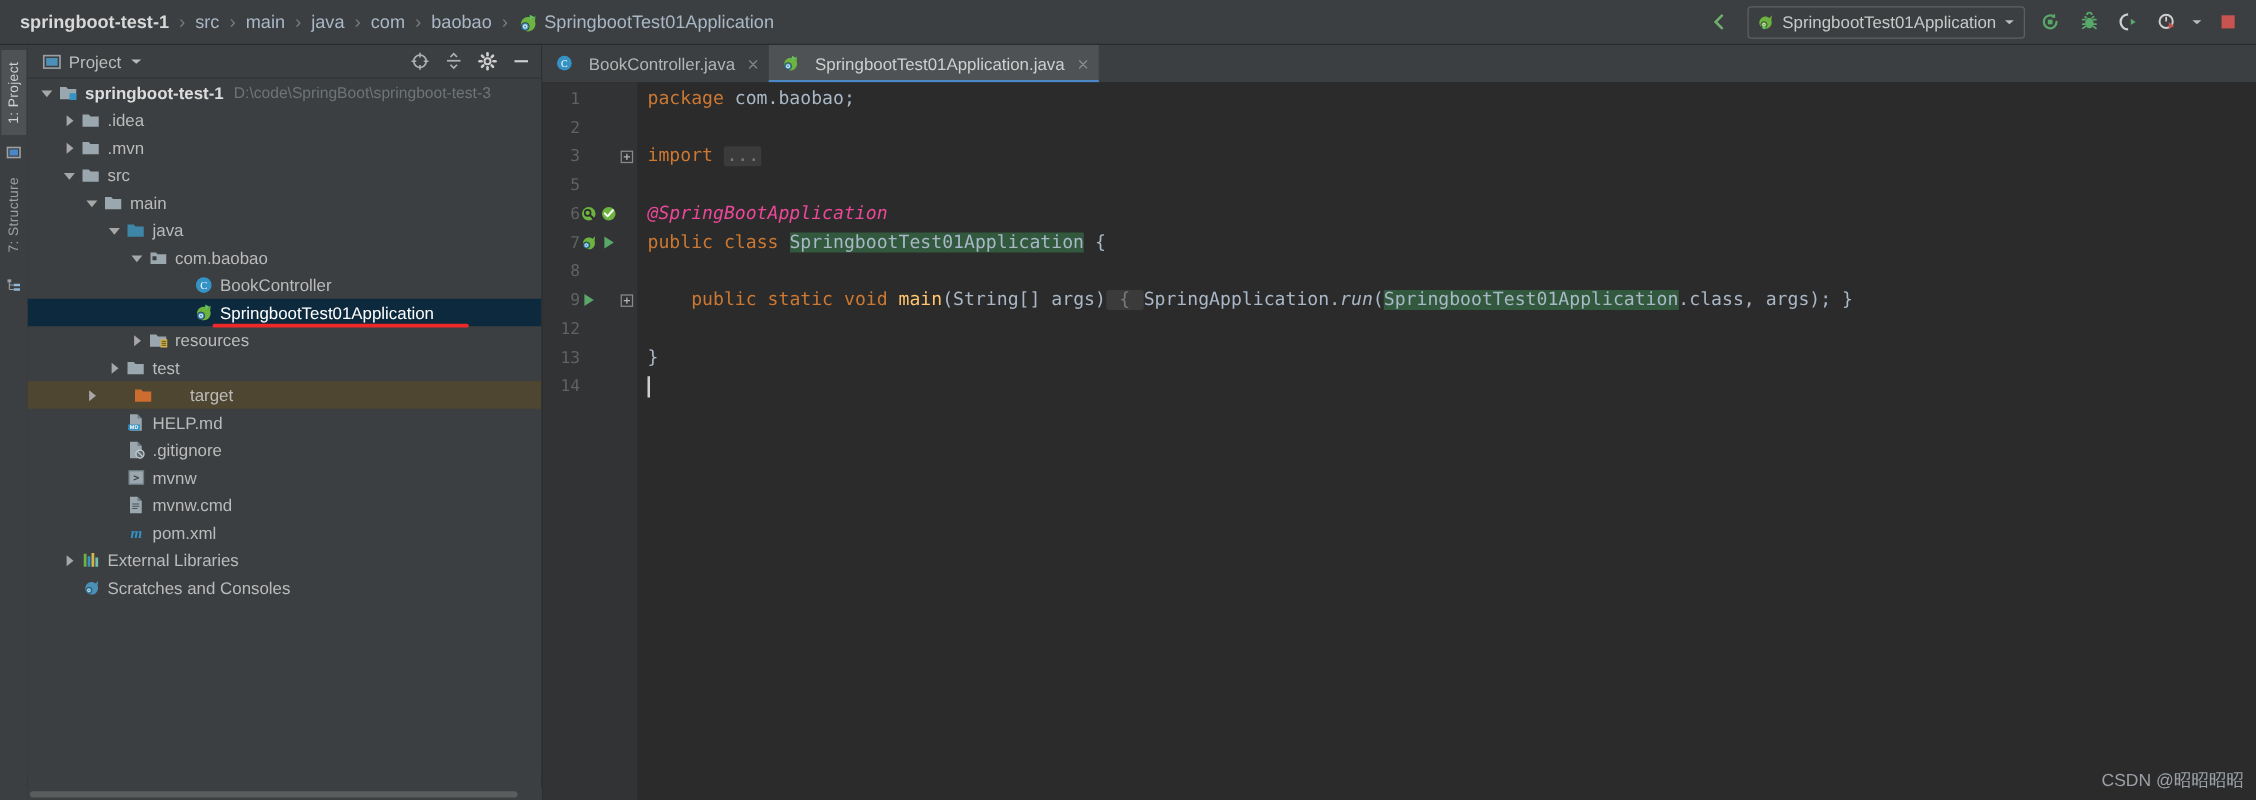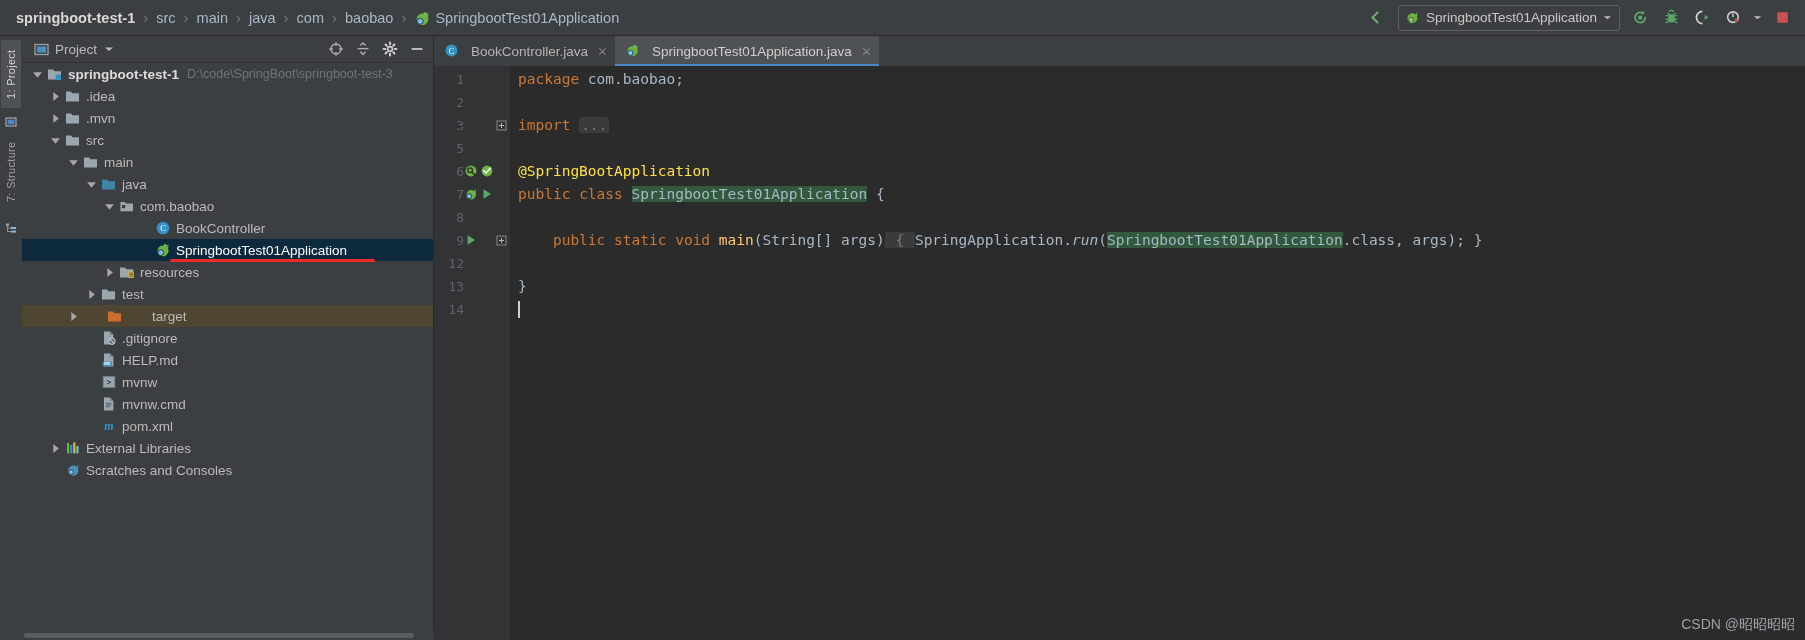--- a/index.html
+++ b/index.html
@@ -65,21 +65,21 @@
   .gutter{width:76px;background:#313335;position:relative;flex:0 0 auto;}
   .gutter-line{position:absolute;right:0;width:76px;height:23px;display:flex;align-items:center;}
   .lnum{position:absolute;right:46px;font-family:"DejaVu Sans Mono",monospace;
         font-size:13px;color:#606366;text-align:right;width:26px;}
   .gmark{position:absolute;width:14px;height:14px;}
   .fold{position:absolute;right:3px;width:11px;height:11px;}
   .code{position:relative;flex:1 1 auto;background:#2b2b2b;}
   .cline{position:absolute;left:8px;height:23px;line-height:23px;white-space:pre;
          font-family:"DejaVu Sans Mono",monospace;font-size:14.5px;color:#a9b7c6;}
   .kw{color:#cc7832;}
-  .ann{color:#fde047;}
+  .ann{color:#ec4899;font-style:italic;}
   .ident{color:#a9b7c6;}
   .meth{color:#ffc66d;}
   .it{font-style:italic;color:#a9b7c6;}
   .hlgreen{background:#32593d;}
   .foldbox{background:#3b3b3b;color:#7a7a7a;border-radius:2px;padding:0 2px;}
   .caret{position:absolute;width:1.5px;background:#cfcfcf;}
   .watermark{position:absolute;right:10px;bottom:6px;font-size:14px;color:#9aa0a6;}
 
   svg{display:block;overflow:visible;}
 </style>
@@ -423,37 +423,37 @@
             </svg>
           </span>
           <span class="row-label">target</span>
         </div>
         <div class="row" style="padding-left: 64px;">
           <span class="noarrow"></span>
           <span class="ico">
             <svg width="16" height="16" viewBox="0 0 16 16">
               <path d="M3 1.4h6l3.4 3.4v9.8H3z" fill="#9aa7ae"></path>
               <path d="M9 1.4 L12.4 4.8 H9z" fill="#6f7d85"></path>
+              <rect x="1.6" y="9.6" width="9.4" height="4.6" fill="#3592c4"></rect>
+              <text x="6.3" y="13.3" font-size="4.4" font-family="Liberation Sans,sans-serif" fill="#ffffff" text-anchor="middle" font-weight="bold">MD</text>
+            </svg>
+          </span>
+          <span class="row-label">HELP.md</span>
+        </div>
+        <div class="row" style="padding-left: 64px;">
+          <span class="noarrow"></span>
+          <span class="ico">
+            <svg width="16" height="16" viewBox="0 0 16 16">
+              <path d="M3 1.4h6l3.4 3.4v9.8H3z" fill="#9aa7ae"></path>
+              <path d="M9 1.4 L12.4 4.8 H9z" fill="#6f7d85"></path>
               <circle cx="11" cy="11.2" r="3.2" fill="#5d6b73" stroke="#c9ced1" stroke-width="1"></circle>
               <path d="M8.9 9.1 L13.1 13.3" stroke="#c9ced1" stroke-width="1.1"></path>
             </svg>
           </span>
           <span class="row-label">.gitignore</span>
-        </div>
-        <div class="row" style="padding-left: 64px;">
-          <span class="noarrow"></span>
-          <span class="ico">
-            <svg width="16" height="16" viewBox="0 0 16 16">
-              <path d="M3 1.4h6l3.4 3.4v9.8H3z" fill="#9aa7ae"></path>
-              <path d="M9 1.4 L12.4 4.8 H9z" fill="#6f7d85"></path>
-              <rect x="1.6" y="9.6" width="9.4" height="4.6" fill="#3592c4"></rect>
-              <text x="6.3" y="13.3" font-size="4.4" font-family="Liberation Sans,sans-serif" fill="#ffffff" text-anchor="middle" font-weight="bold">MD</text>
-            </svg>
-          </span>
-          <span class="row-label">HELP.md</span>
         </div>
         <div class="row" style="padding-left: 64px;">
           <span class="noarrow"></span>
           <span class="ico">
             <svg width="16" height="16" viewBox="0 0 16 16">
               <rect x="2.2" y="2.6" width="11.6" height="10.8" fill="#9aa7ae" stroke="#6f7d85"></rect>
               <text x="8" y="11" font-size="8" font-family="DejaVu Sans Mono,monospace" fill="#3c3f41" text-anchor="middle" font-weight="bold">&gt;</text>
             </svg>
           </span>
           <span class="row-label">mvnw</span>

